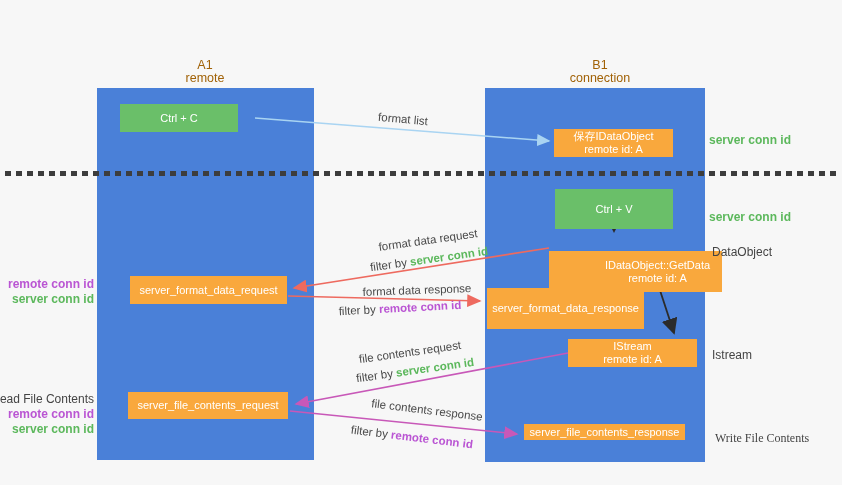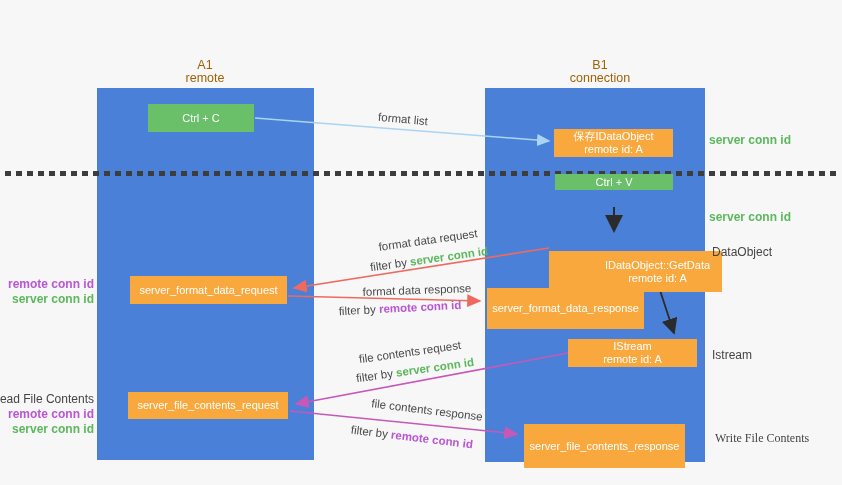--- a/index.html
+++ b/index.html
@@ -89,30 +89,30 @@
     </defs>
     <line x1="255" y1="118" x2="549" y2="141" stroke="#a9d4f2" stroke-width="1.5" marker-end="url(#mBlue)"></line>
     <line x1="614" y1="207" x2="614" y2="231" stroke="#2b2b2b" stroke-width="2" marker-end="url(#mBlack)"></line>
     <line x1="652" y1="266" x2="674" y2="333" stroke="#2b2b2b" stroke-width="1.8" marker-end="url(#mBlack)"></line>
     <line x1="549" y1="248" x2="294" y2="288" stroke="#ee6a5f" stroke-width="1.6" marker-end="url(#mRed)"></line>
     <line x1="288" y1="296" x2="480" y2="301" stroke="#ee6a5f" stroke-width="1.6" marker-end="url(#mRed)"></line>
     <line x1="568" y1="353" x2="296" y2="404" stroke="#c858b8" stroke-width="1.6" marker-end="url(#mMag)"></line>
     <line x1="290" y1="411" x2="517" y2="434" stroke="#c858b8" stroke-width="1.6" marker-end="url(#mMag)"></line>
   </svg>
 
-  <div class="node green one" style="left:148px;top:104px;width:106px;height:28px;">
+  <div class="node green one" style="left:120px;top:104px;width:118px;height:28px;">
     <div>Ctrl + C</div>
   </div>
 
   <div class="node orange" style="left:554px;top:129px;width:119px;height:28px;">
     <div>保存IDataObject</div>
     <div>remote id: A</div>
   </div>
 
-  <div class="node green one" style="left:555px;top:174px;width:118px;height:16px;">
+  <div class="node green one" style="left:555px;top:189px;width:118px;height:40px;">
     <div>Ctrl + V</div>
   </div>
 
   <div class="node orange" style="left:549px;top:251px;width:129px;height:41px;padding-left:44px;">
     <div>IDataObject::GetData</div>
     <div>remote id: A</div>
   </div>
 
   <div class="node orange one" style="left:130px;top:276px;width:157px;height:28px;">
     <div style="font-size:11px;">server_format_data_request</div>
@@ -124,21 +124,21 @@
 
   <div class="node orange" style="left:568px;top:339px;width:129px;height:28px;">
     <div>IStream</div>
     <div>remote id: A</div>
   </div>
 
   <div class="node orange one" style="left:128px;top:392px;width:160px;height:27px;">
     <div style="font-size:11px;">server_file_contents_request</div>
   </div>
 
-  <div class="node orange one" style="left:524px;top:424px;width:161px;height:44px;">
+  <div class="node orange one" style="left:524px;top:424px;width:161px;height:16px;">
     <div style="font-size:11px;">server_file_contents_response</div>
   </div>
 
   <div class="lbl rot" style="left:403px;top:119px;--r:5deg;">format list</div>
 
   <div class="lbl rot" style="left:428px;top:240px;--r:-8deg;">format data request</div>
   <div class="lbl rot" style="left:429px;top:259px;--r:-8deg;">
     <span>filter by</span>
     <span class="green-t">server conn id</span>
   </div>

